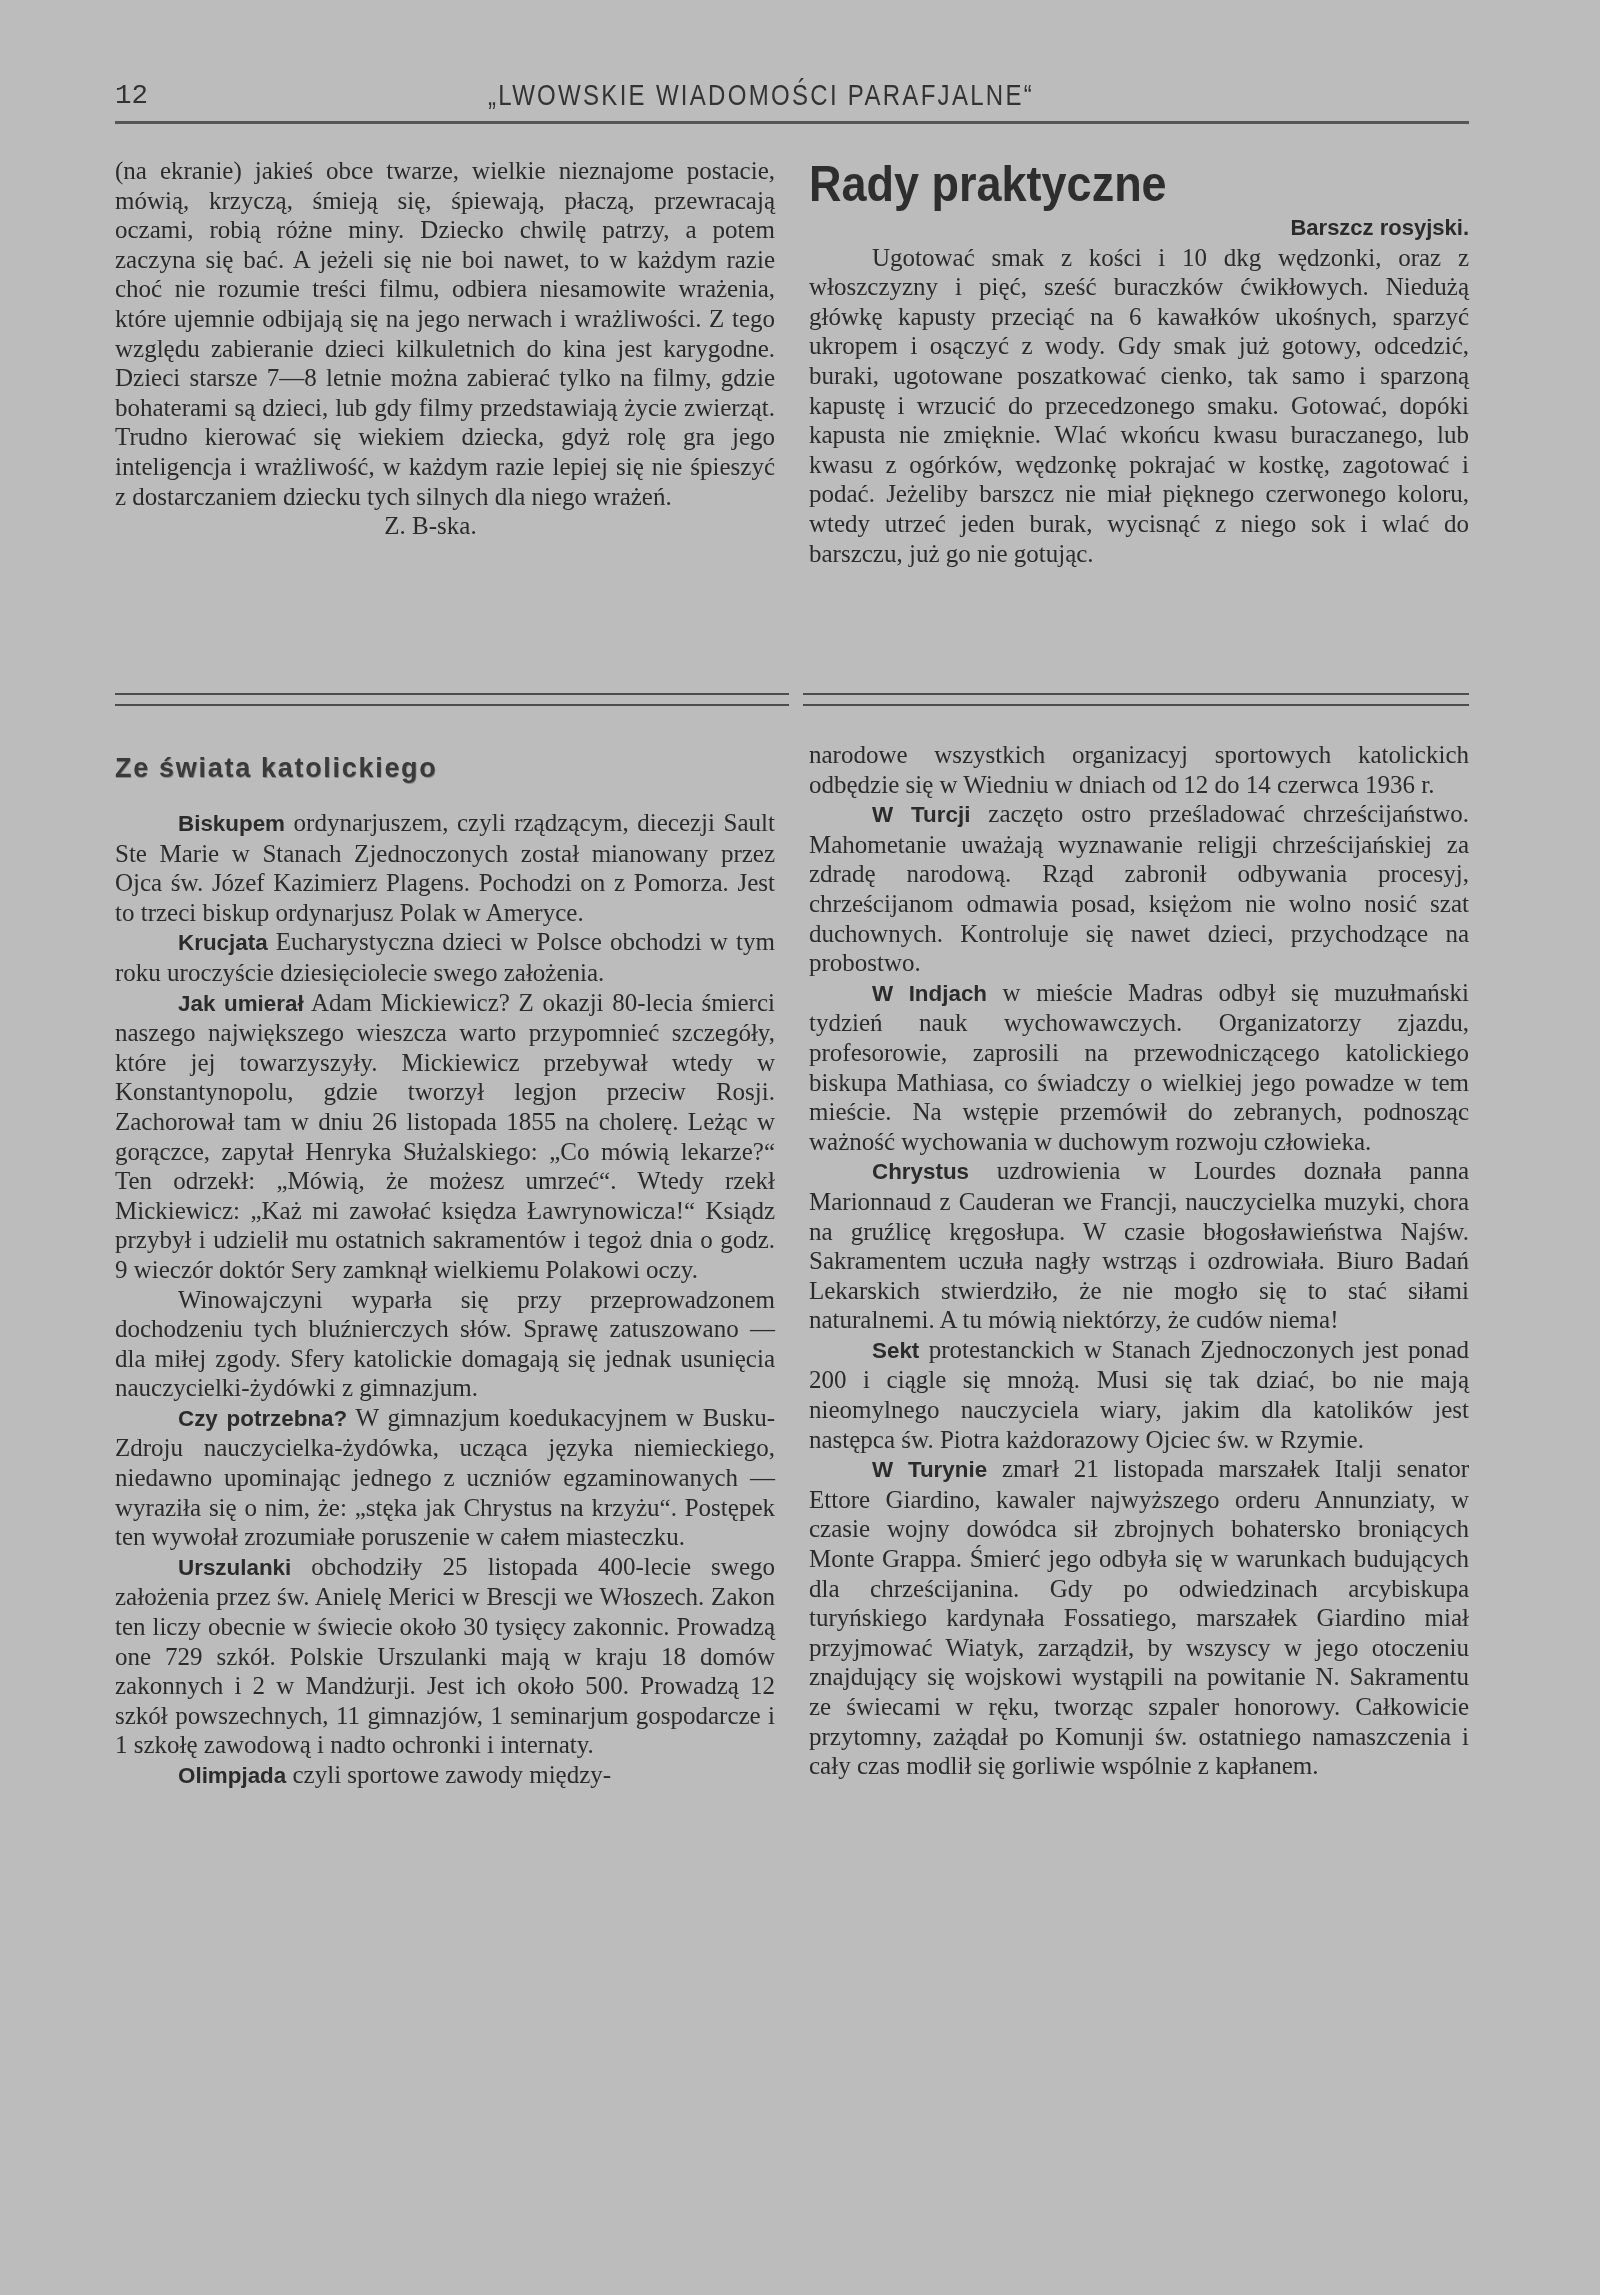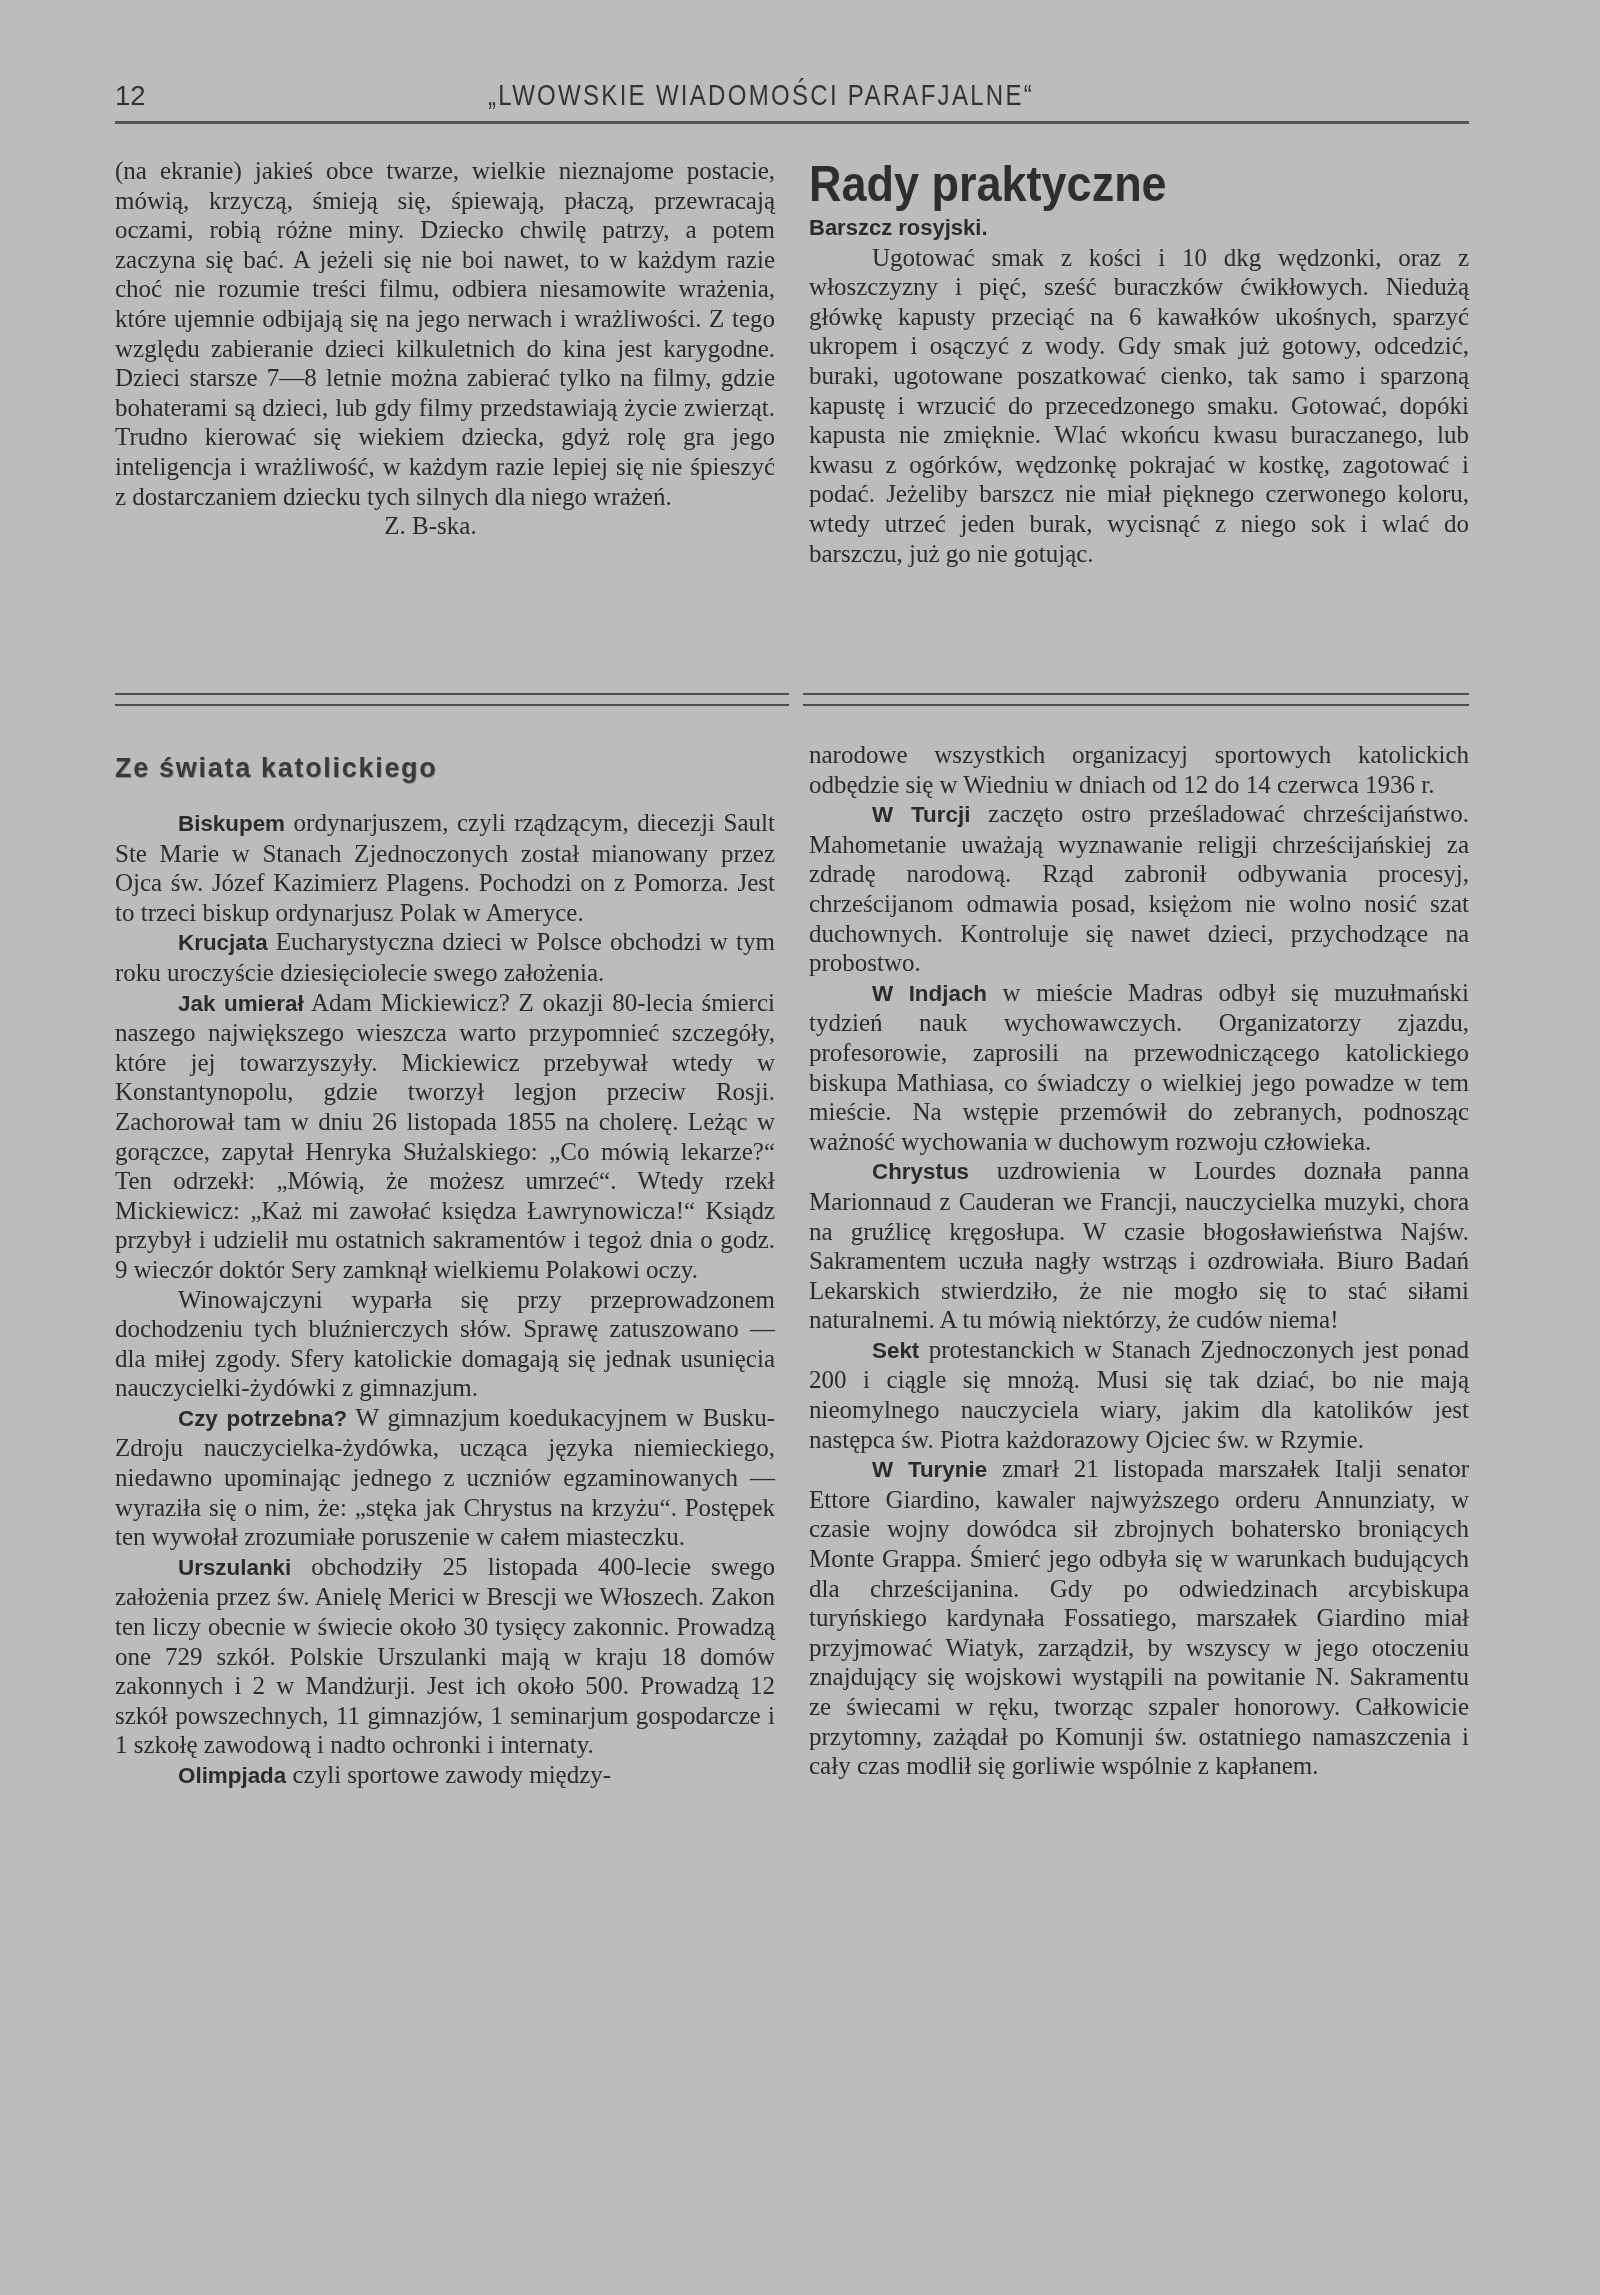--- a/index.html
+++ b/index.html
@@ -13,21 +13,21 @@
   }
   .page {
     position: absolute; left: 0; top: 0; width: 1601px; height: 2295px;
     background: #bcbcbc;
   }
   .header {
     position: absolute; left: 115px; top: 75px; width: 1354px; height: 52px;
   }
   .page-number {
     position: absolute; left: 0; top: 4.6px;
-    font-family: Liberation Sans, sans-serif; font-size: 27.5px; color: #333;
+    font-family: Liberation Mono, monospace; font-size: 27.5px; color: #333;
   }
   .running-title {
     position: absolute; left: 373px; top: 5.7px;
     font-family: "Liberation Sans", sans-serif; font-size: 24px;
     letter-spacing: 2.3px; color: #333; transform: scaleY(1.25);
   }
   .header-rule {
     position: absolute; left: 115px; top: 121px; width: 1354px; height: 2.9px;
     background: #444; opacity: .85;
   }
@@ -45,21 +45,21 @@
   .col-right-top { left: 809px; top: 156px; width: 660px; }
   .col-left-bottom { left: 115px; top: 744px; width: 660px; }
   .col-right-bottom { left: 809px; top: 740px; width: 660px; }
   .signature { text-align: center; padding-right: 29px; }
   .section-title-1 {
     font-family: "Liberation Sans", sans-serif; font-weight: bold;
     font-size: 45px; line-height: 52px; margin: 0 0 4.6px 0;
     transform: scaleY(1.1); transform-origin: left top; color: #2e2e2e;
   }
   .subheading {
-    text-align: left; font-family: "Liberation Sans", sans-serif;
+    text-align: right; font-family: "Liberation Sans", sans-serif;
     font-weight: bold; font-size: 22px; line-height: 30px; margin: 0 0 0 0;
   }
   .section-title-2 {
     font-family: "Liberation Sans", sans-serif; font-weight: bold;
     font-size: 27px; line-height: 49px; margin: 0 0 15px 0; letter-spacing: 1.7px;
     color: #3a3a3a; text-shadow: 0.6px 0.6px 0 #888;
   }
   .double-rule {
     position: absolute; height: 9.2px;
     border-top: 2.9px solid #3a3a3a; border-bottom: 2.9px solid #3a3a3a;

